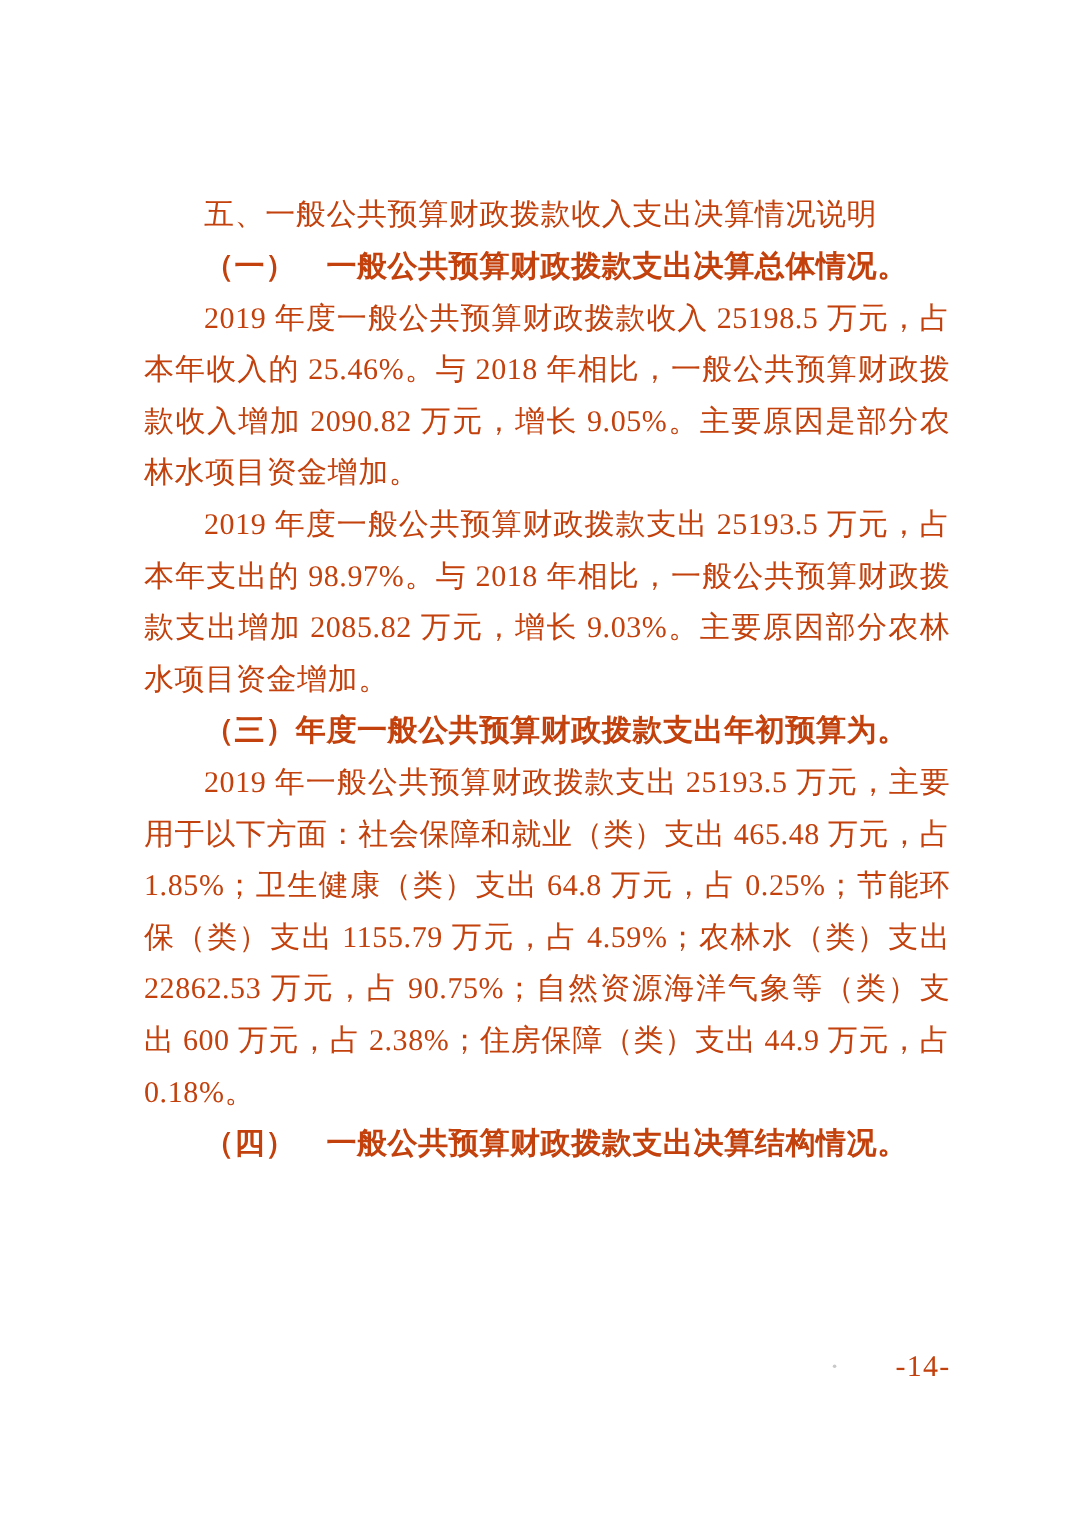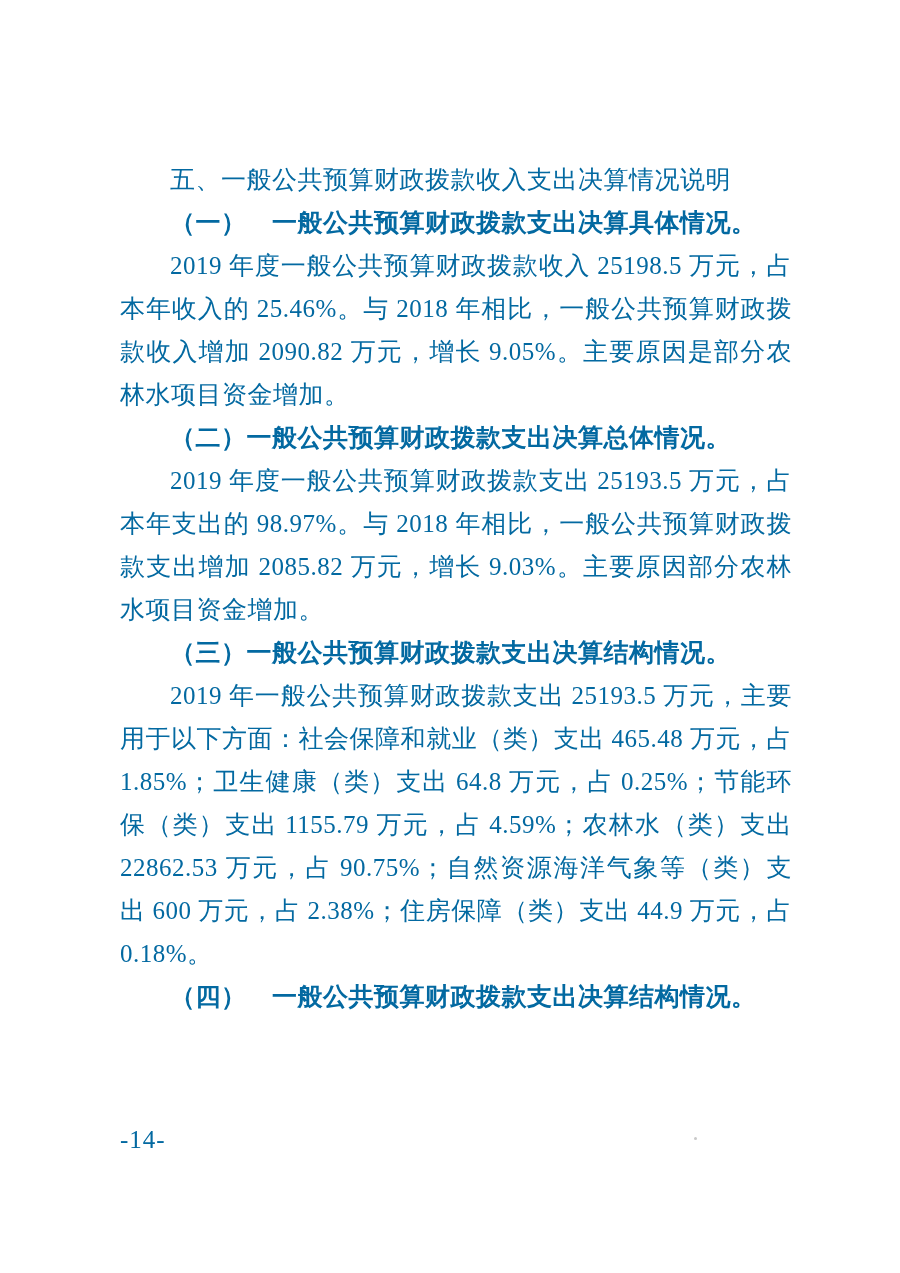--- a/index.html
+++ b/index.html
@@ -7,21 +7,21 @@
     padding: 0;
     background: #ffffff;
   }
   .page {
     position: relative;
     width: 900px;
     height: 1273px;
     background: #ffffff;
     overflow: hidden;
     font-family: "Liberation Serif", "DejaVu Serif", serif;
-    color: #0369a1;
+    color: #c2410c;
   }
   .content {
     position: absolute;
     left: 120px;
     top: 158px;
     width: 672px;
   }
   .content p {
     margin: 0;
     font-size: 25px;
@@ -43,21 +43,21 @@
     font-weight: normal;
   }
   .continued {
     text-align-last: justify;
   }
   .footer {
     position: absolute;
     left: 120px;
     top: 1118px;
     width: 672px;
-    text-align: left;
+    text-align: right;
     font-size: 25px;
     line-height: 43px;
     letter-spacing: 1px;
   }
   .artifact-dot {
     position: absolute;
     left: 694px;
     top: 1137px;
     width: 3px;
     height: 3px;
@@ -66,29 +66,28 @@
   }
 </style>
 </head>
 <body>
 
 <div class="page">
   <div class="content">
 
     <p class="section-title">五、一般公共预算财政拨款收入支出决算情况说明</p>
 
-    <p class="sub-heading">（一）　一般公共预算财政拨款支出决算具体情况。</p>
+    <p class="sub-heading">（一）　一般公共预算财政拨款支出决算总体情况。</p>
 
     <p class="body-paragraph">2019 年度一般公共预算财政拨款收入 25198.5 万元，占本年收入的 25.46%。与 2018 年相比，一般公共预算财政拨款收入增加 2090.82 万元，增长 9.05%。主要原因是部分农林水项目资金增加。</p>
 
-    <p class="sub-heading">（二）一般公共预算财政拨款支出决算总体情况。</p>
 
     <p class="body-paragraph">2019 年度一般公共预算财政拨款支出 25193.5 万元，占本年支出的 98.97%。与 2018 年相比，一般公共预算财政拨款支出增加 2085.82 万元，增长 9.03%。主要原因部分农林水项目资金增加。</p>
 
-    <p class="sub-heading">（三）一般公共预算财政拨款支出决算结构情况。</p>
+    <p class="sub-heading">（三）年度一般公共预算财政拨款支出年初预算为。</p>
 
     <p class="body-paragraph"><span>2019 年一般公共预算财政拨款支出 25193.5 万元，主要用于以下方面：</span><span class="bold-seg">社会保障和就业（类）</span><span>支出 465.48 万元，占 1.85%；</span><span class="bold-seg">卫生健康（类）</span><span>支出 64.8 万元，占 0.25%；</span><span class="bold-seg">节能环保（类）</span><span>支出 1155.79 万元，占 4.59%；</span><span class="bold-seg">农林水（类）</span><span>支出 22862.53 万元，占 90.75%；</span><span class="bold-seg">自然资源海洋气象等（类）</span><span>支出 600 万元，占 2.38%；</span><span class="bold-seg">住房保障（类）</span><span>支出 44.9 万元，占 0.18%。</span></p>
 
     <p class="sub-heading">（四）　一般公共预算财政拨款支出决算结构情况。</p>
 
 
   </div>
 
   <div class="footer">-14-</div>
 

